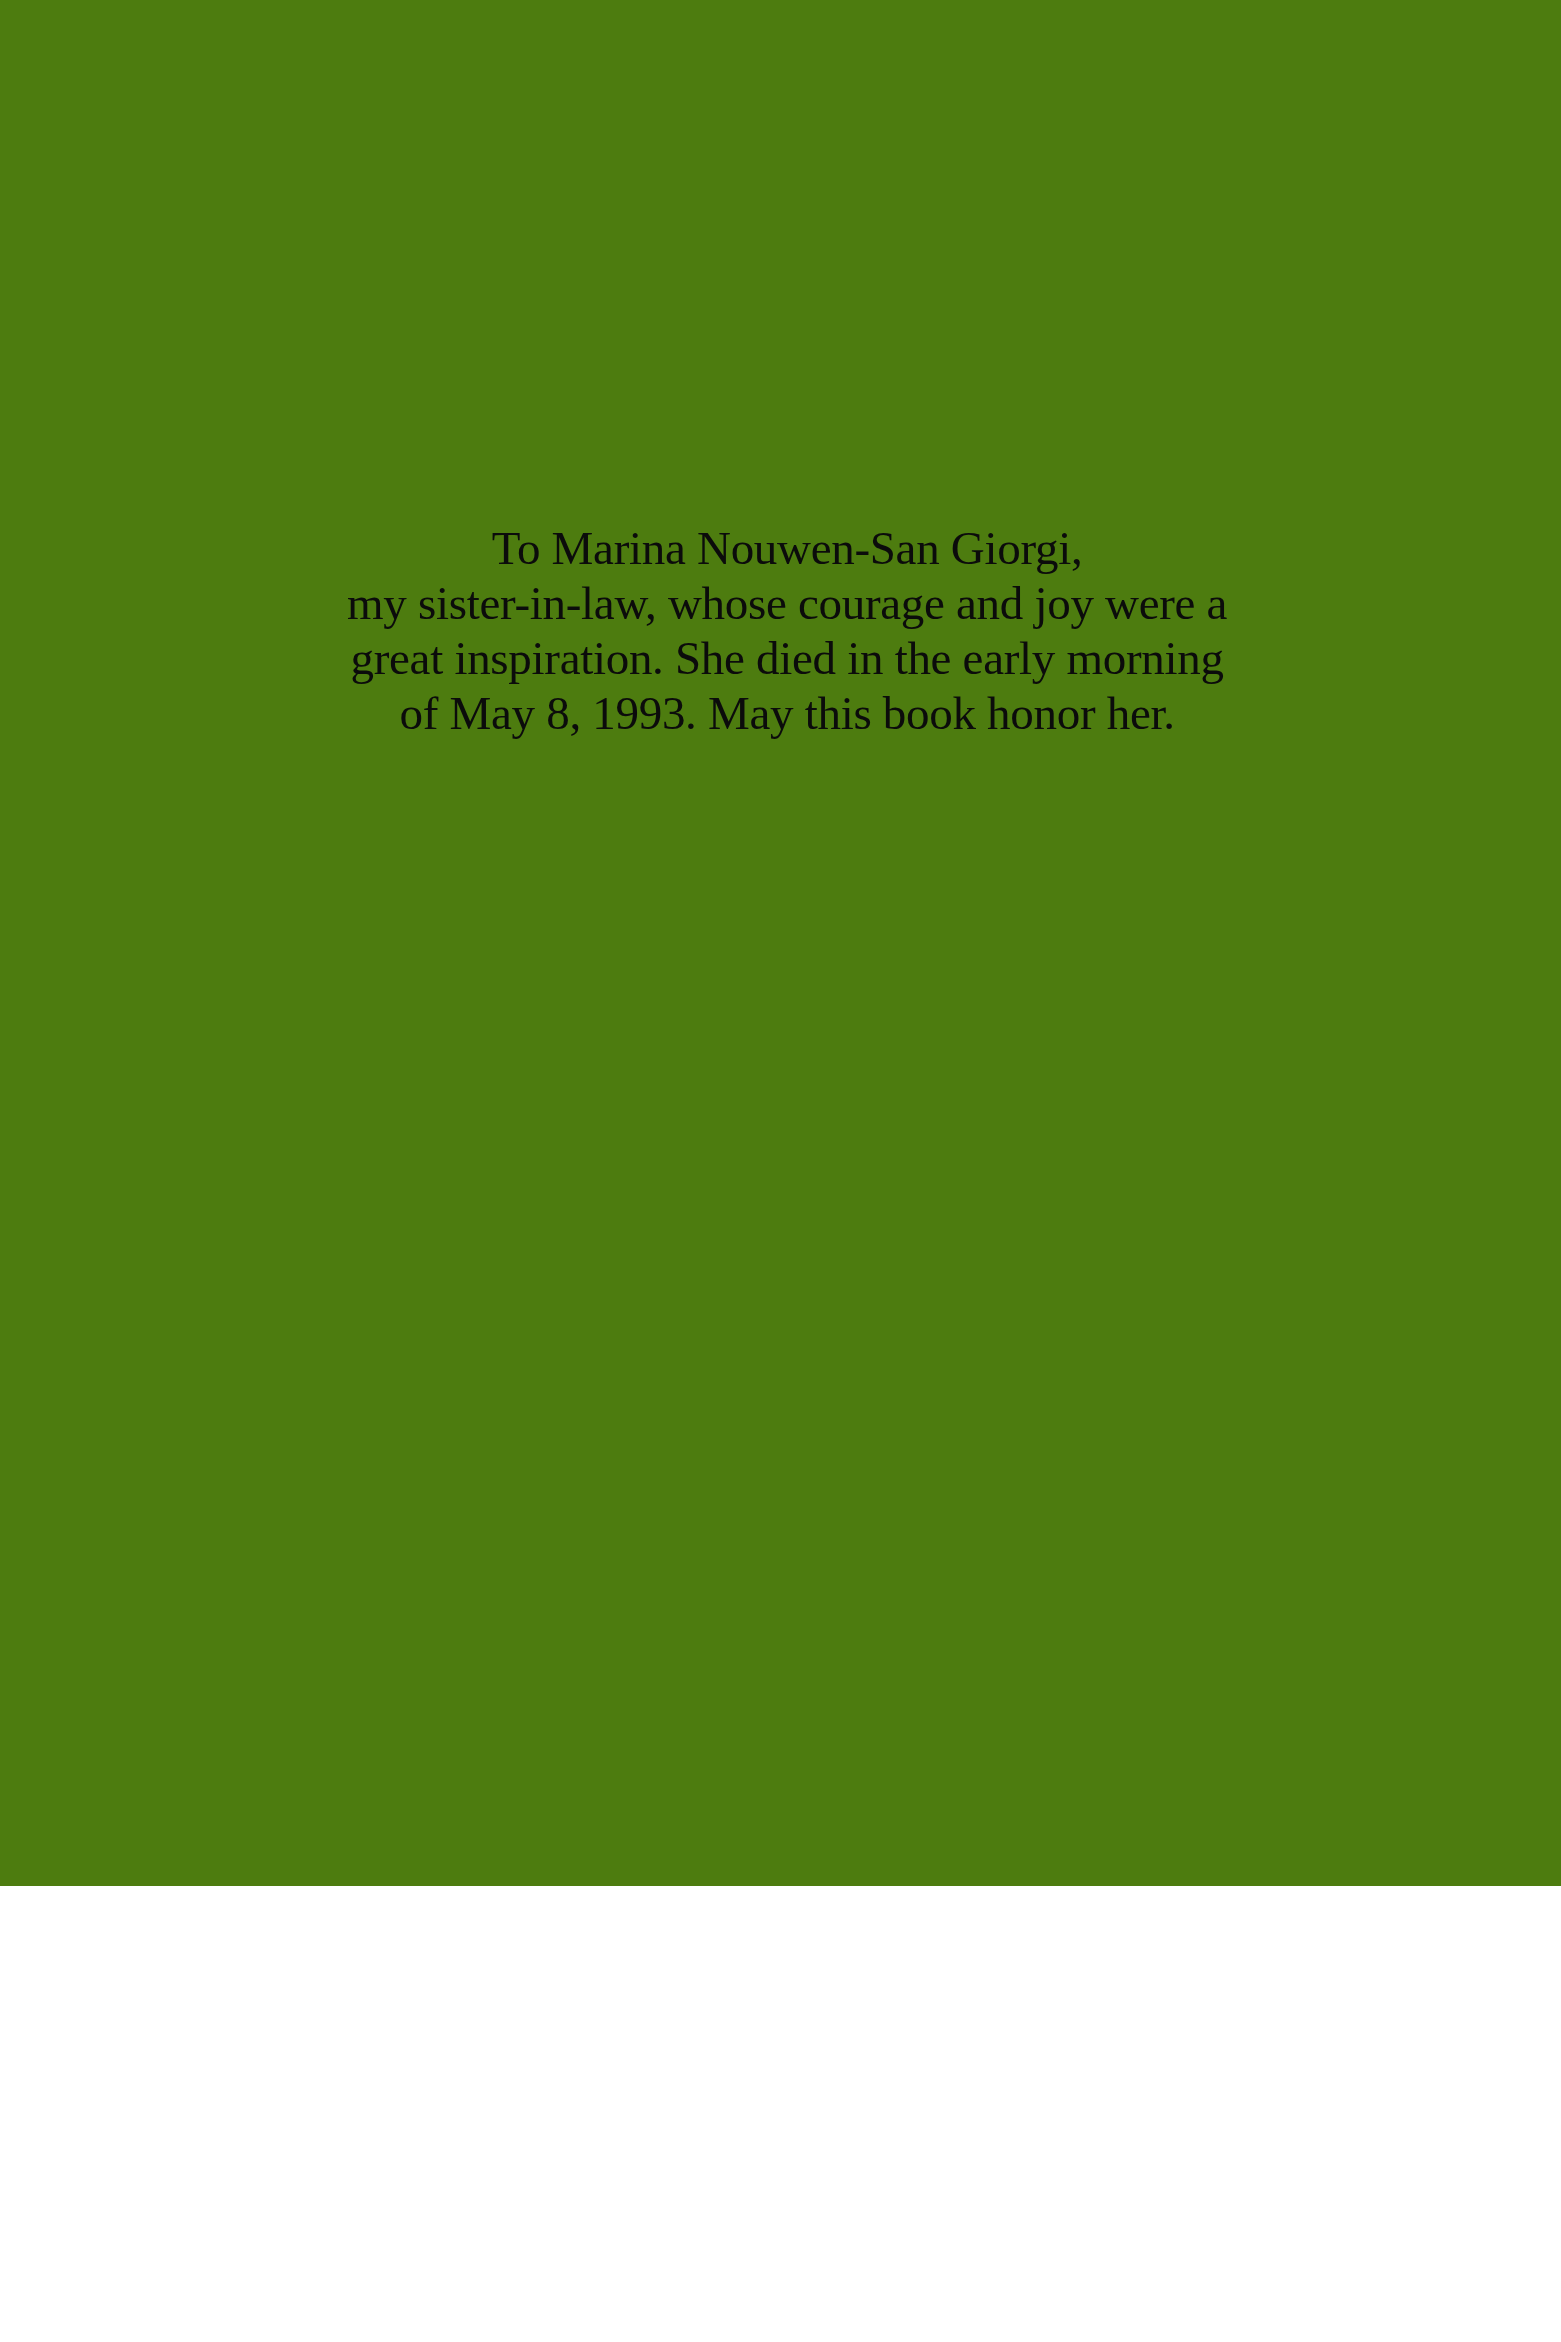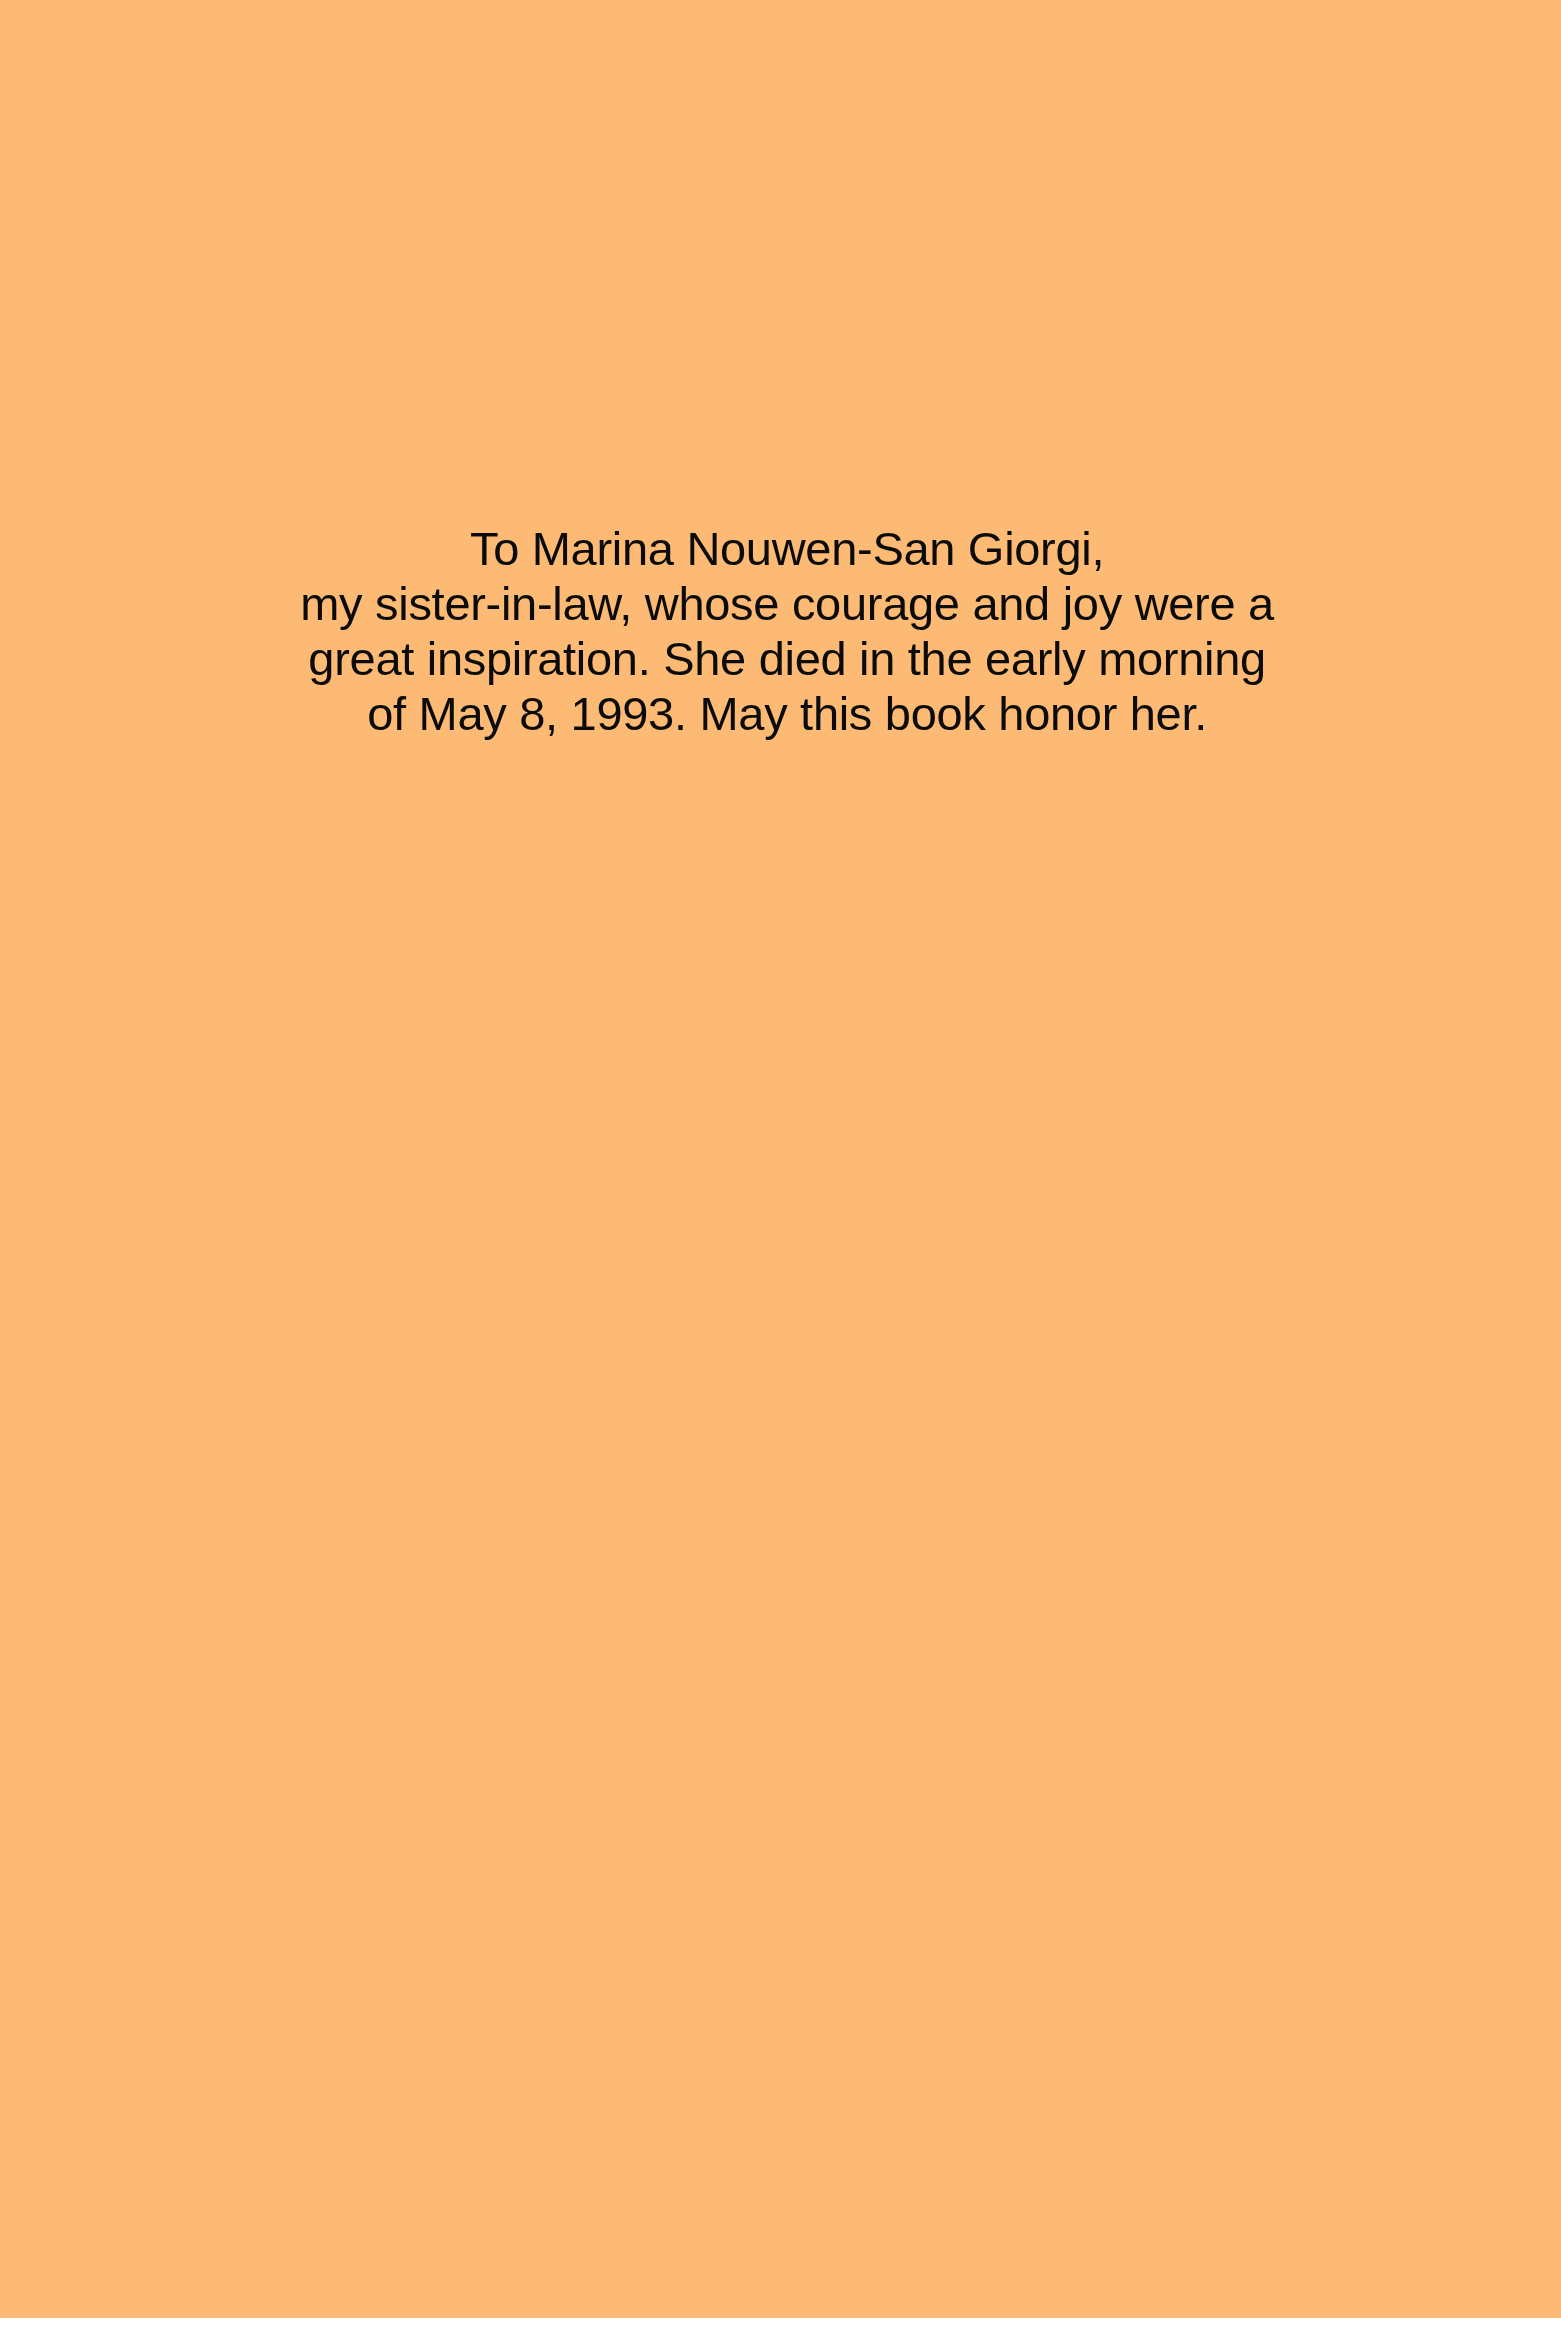--- a/index.html
+++ b/index.html
@@ -3,24 +3,24 @@
 <meta charset="utf-8">
 <style>
   html, body {
     margin: 0;
     padding: 0;
     background: #ffffff;
   }
   .page {
     position: relative;
     width: 1561px;
-    height: 2318px;
-    background: #fdba74;
+    height: 1886px;
+    background: #4d7c0f;
     overflow: hidden;
-    font-family: Liberation Sans, sans-serif;
+    font-family: Liberation Serif, serif;
   }
   .dedication {
     position: absolute;
     top: 521px;
     left: 0;
     width: 1561px;
     transform: translateX(6.6px); 
     text-align: center;
     color: #0b0b0b;
     font-size: 47px;

